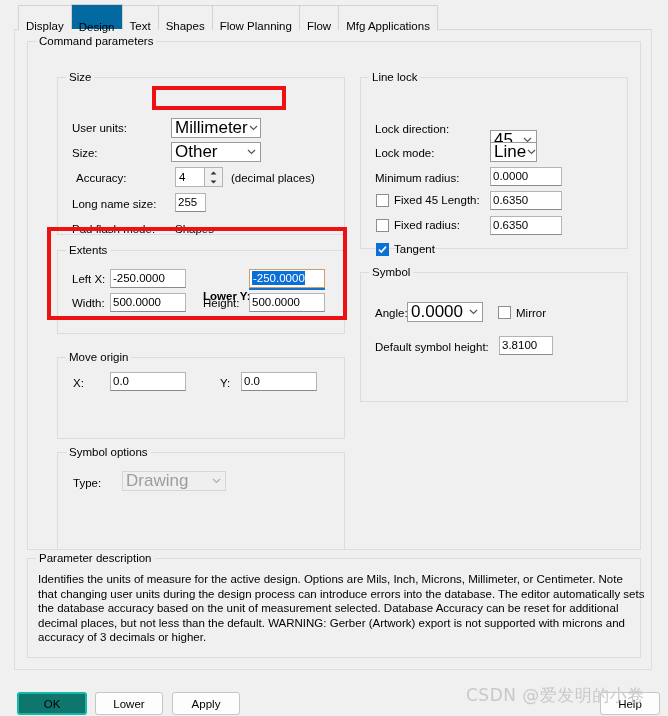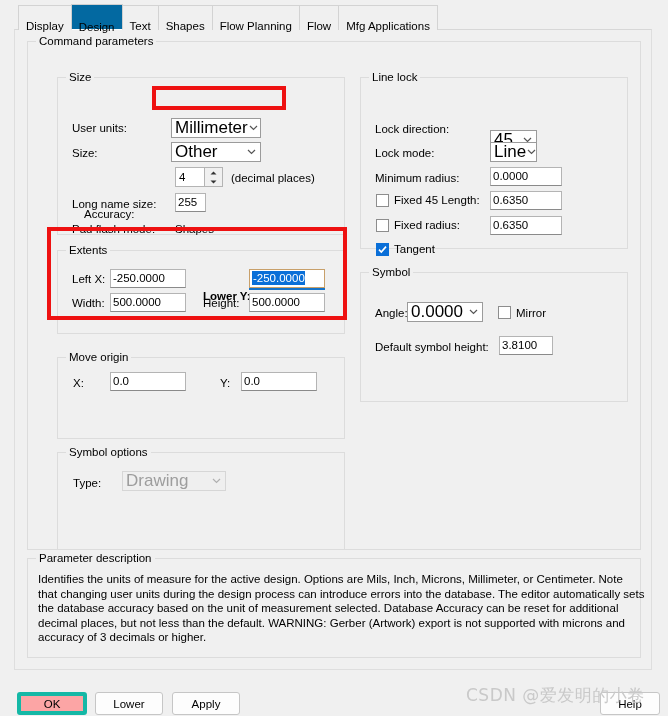--- a/index.html
+++ b/index.html
@@ -224,22 +224,22 @@
     border-radius: 3px;
     font-size: 11.5px;
     font-family: "Liberation Sans", sans-serif;
     color: #000;
     display: flex;
     align-items: center;
     justify-content: center;
     box-sizing: border-box;
   }
   .btn.default {
-    border: 4px solid #14b8a6;
-    background: #fca5a5;
+    border: 2px solid #14b8a6;
+    background: #0f766e;
   }
 
   
   .watermark {
     position: absolute;
     left: 466px;
     top: 684px;
     font-size: 17px;
     color: #c9c9c9;
     white-space: nowrap;
@@ -284,21 +284,21 @@
   <div class="lbl" style="left:57px; top:117px;">Size:</div>
   <div class="combo" style="left:156px; top:112px; width:90px;">
     <span class="ctext">Other</span>
     <span class="chev">
       <svg width="9" height="6" viewBox="0 0 9 6">
           <path d="M1 1 L4.5 4.5 L8 1" stroke="#555" stroke-width="1.2" fill="none"></path>
         </svg>
     </span>
   </div>
 
-  <div class="lbl" style="left:69px; top:142px;margin-top:36px;">Accuracy:</div>
+  <div class="lbl" style="left:61px; top:142px;">Accuracy:</div>
   <div class="spin-wrap" style="left:160px; top:137px; width:48px;">
     <div class="spin-field">4</div>
     <div class="spin-btns">
       <div class="sb">
         <svg width="7" height="4" viewBox="0 0 7 4">
             <path d="M0.5 3.5 L3.5 0.5 L6.5 3.5 Z" fill="#333"></path>
           </svg>
       </div>
       <div class="sb">
         <svg width="7" height="4" viewBox="0 0 7 4">

